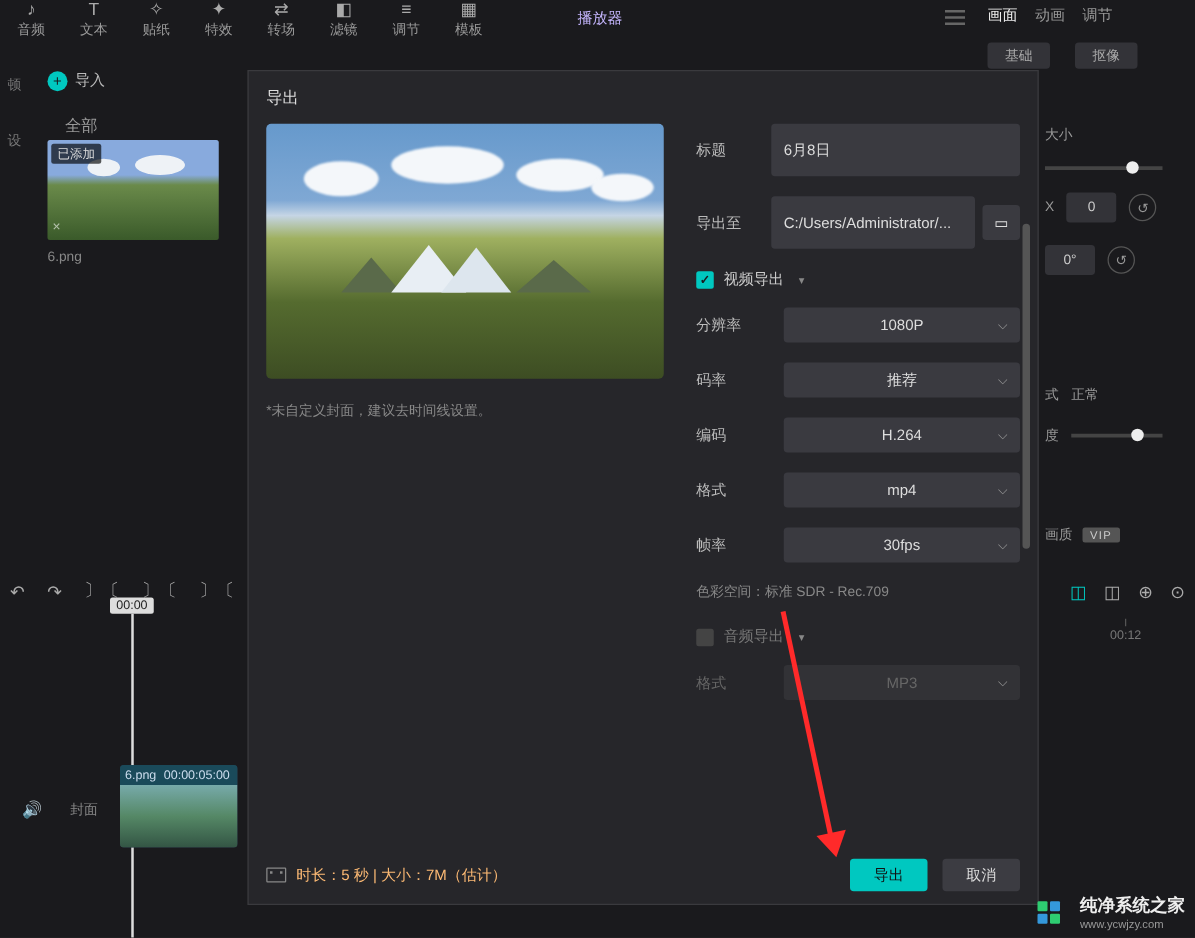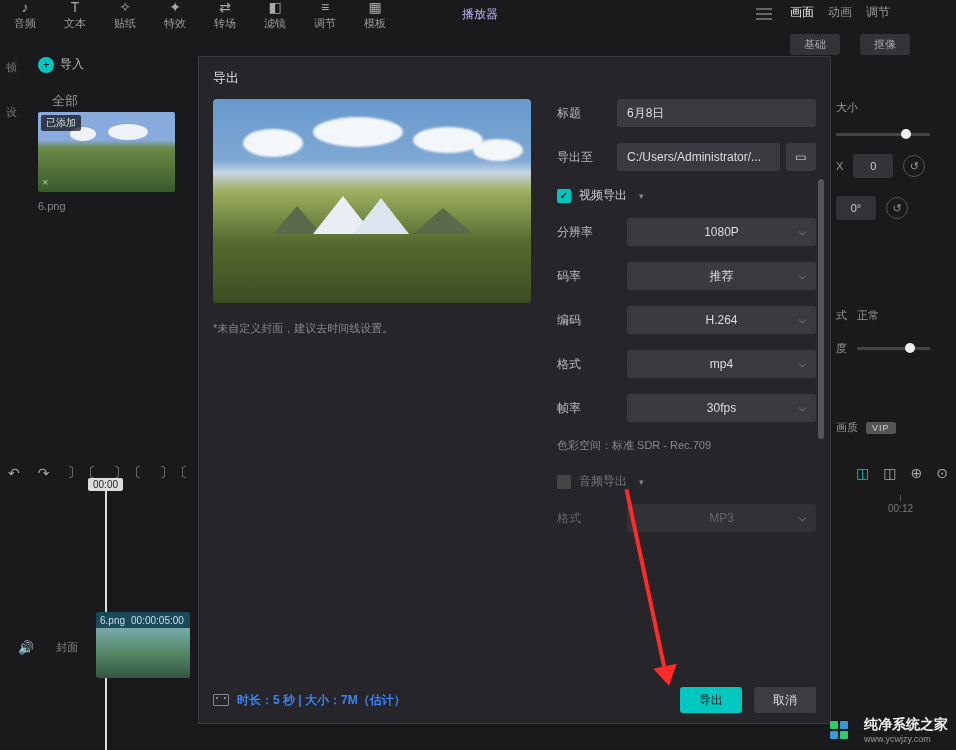--- a/index.html
+++ b/index.html
@@ -84,21 +84,21 @@
 .m2{left:140px;border-width:0 28px 36px 28px;border-color:transparent transparent #dde6ee transparent;}
 .m3{left:60px;border-width:0 24px 28px 24px;border-color:transparent transparent #5a6a4a transparent;}
 .m4{left:200px;border-width:0 30px 26px 30px;border-color:transparent transparent #5a6a4a transparent;}
 .preview-hint { margin-top:18px; color:#888; font-size:11px;}
 
 .form-col { flex:1; position:relative;}
 .form-scroll { position:absolute; right:-8px; top:80px; width:6px; height:260px; background:#555; border-radius:3px;}
 .form-row { display:flex; align-items:center; margin-bottom:16px; font-size:12px;}
 .form-label { width:60px; color:#bbb; font-size:12px;}
 .form-input {
-  flex:1; height:28px; background:#3a3a40; border:none; border-radius:3px;
+  flex:1; height:42px; background:#3a3a40; border:none; border-radius:3px;
   padding: 0 10px; color:#ddd; font-size:12px; display:flex; align-items:center;
 }
 .form-input-wrap { flex:1; display:flex; gap:6px; align-items:center;}
 .folder-btn {
   width:30px; height:28px; background:#3a3a40; border-radius:3px;
   display:flex; align-items:center; justify-content:center; color:#ddd;
 }
 .section-head { display:flex; align-items:center; gap:8px; margin: 12px 0 14px; color:#ccc; font-size:12px;}
 .checkbox { width:14px; height:14px; border-radius:2px; background:#00c8c0; display:flex; align-items:center; justify-content:center; color:#1a1a1d; font-size:10px; font-weight:bold;}
 .checkbox.off { background:#444; color:transparent;}
@@ -114,21 +114,21 @@
 .info-row { color:#888; font-size:11px; margin-bottom:20px;}
 .section-disabled .section-head { color:#777;}
 .section-disabled .select-box { background:#323236; color:#666;}
 .section-disabled .select-label { color:#666;}
 
 .dialog-footer {
   position:absolute; bottom:0; left:0; right:0; height:46px;
   display:flex; align-items:center; justify-content:space-between;
   padding: 0 14px;
 }
-.footer-info { display:flex; align-items:center; gap:8px; color:#3b82f6; font-size:12px;font-weight:bold;}
+.footer-info { display:flex; align-items:center; gap:8px; color:#fdba74; font-size:12px;}
 .film-icon { width:16px; height:12px; border:1px solid #888; border-radius:1px; position:relative;}
 .film-icon::before,.film-icon::after{content:"";position:absolute;width:2px;height:2px;background:#888;top:2px;}
 .film-icon::before{left:2px;} .film-icon::after{right:2px;}
 .btns { display:flex; gap:12px;}
 .btn { width:62px; height:26px; border-radius:3px; display:flex; align-items:center; justify-content:center; font-size:12px;}
 .btn-primary { background:#00c8c0; color:#111;}
 .btn-secondary { background:#3c3c42; color:#ddd;}
 
 .right-panel { position:absolute; top:100px; left:836px; right:0; color:#999; font-size:11px;}
 .rp-row { display:flex; align-items:center; gap:10px; margin-bottom:18px; padding-right:26px;}

